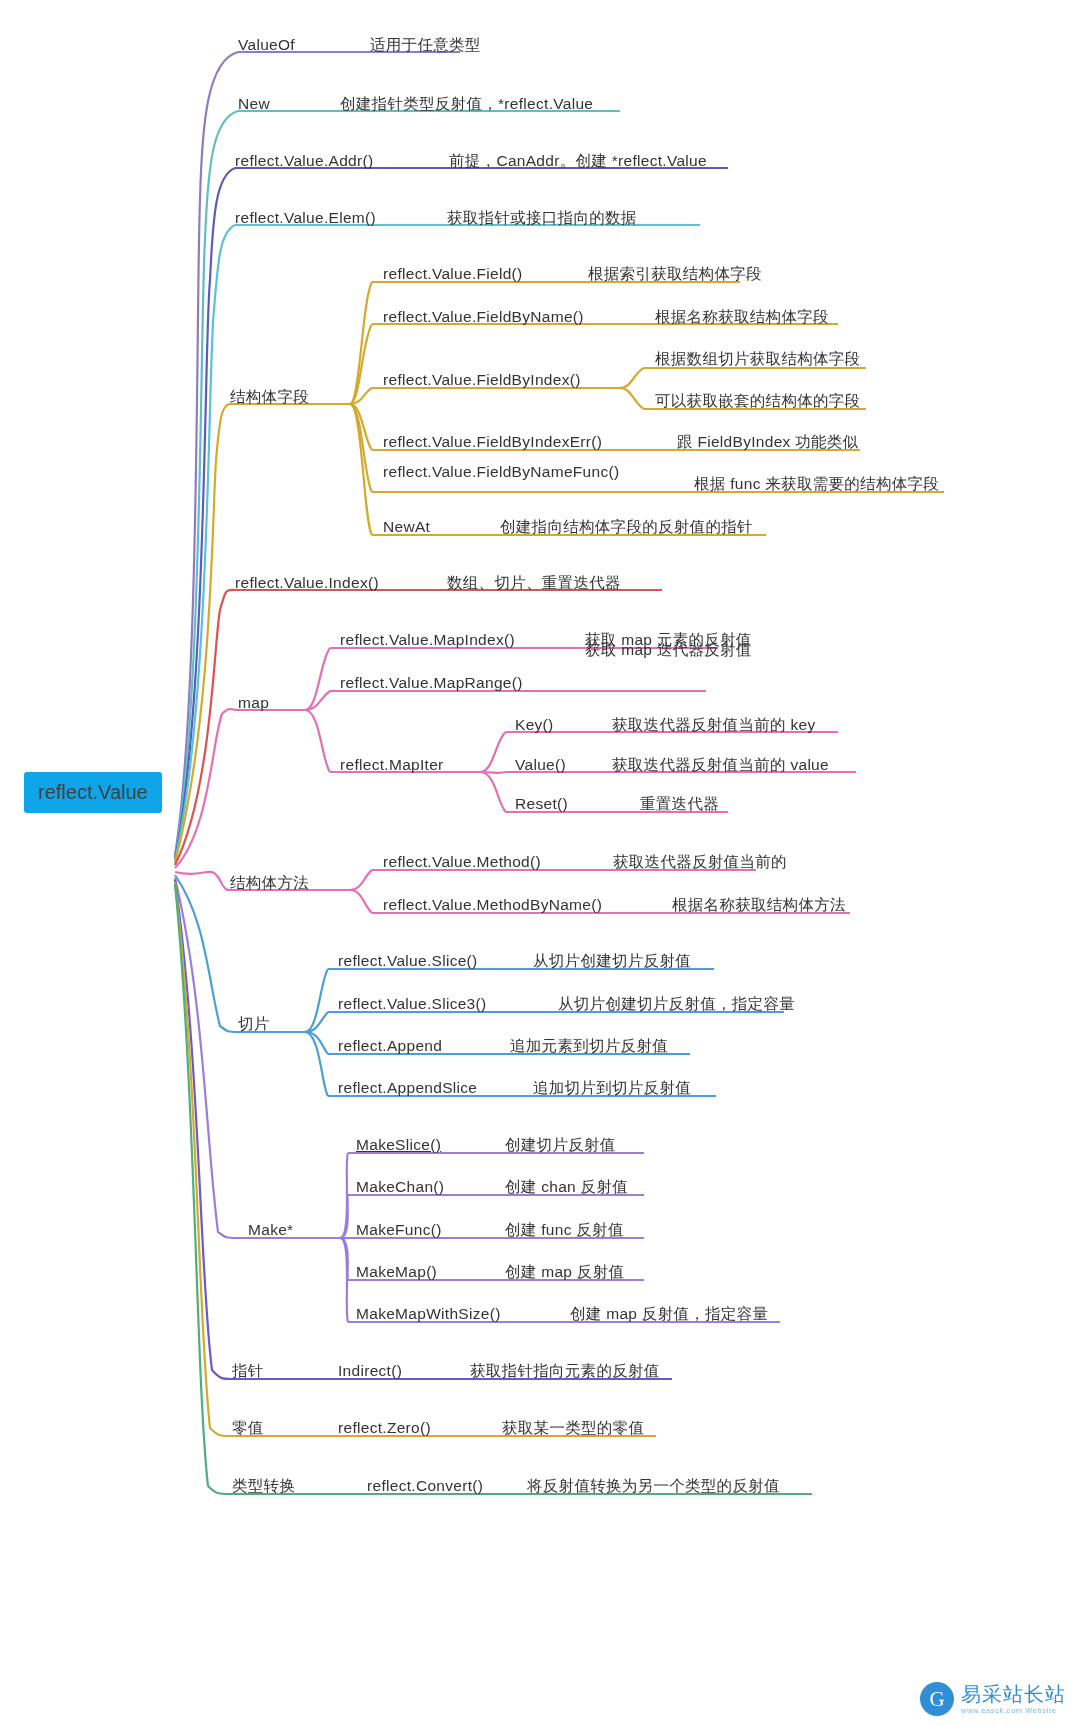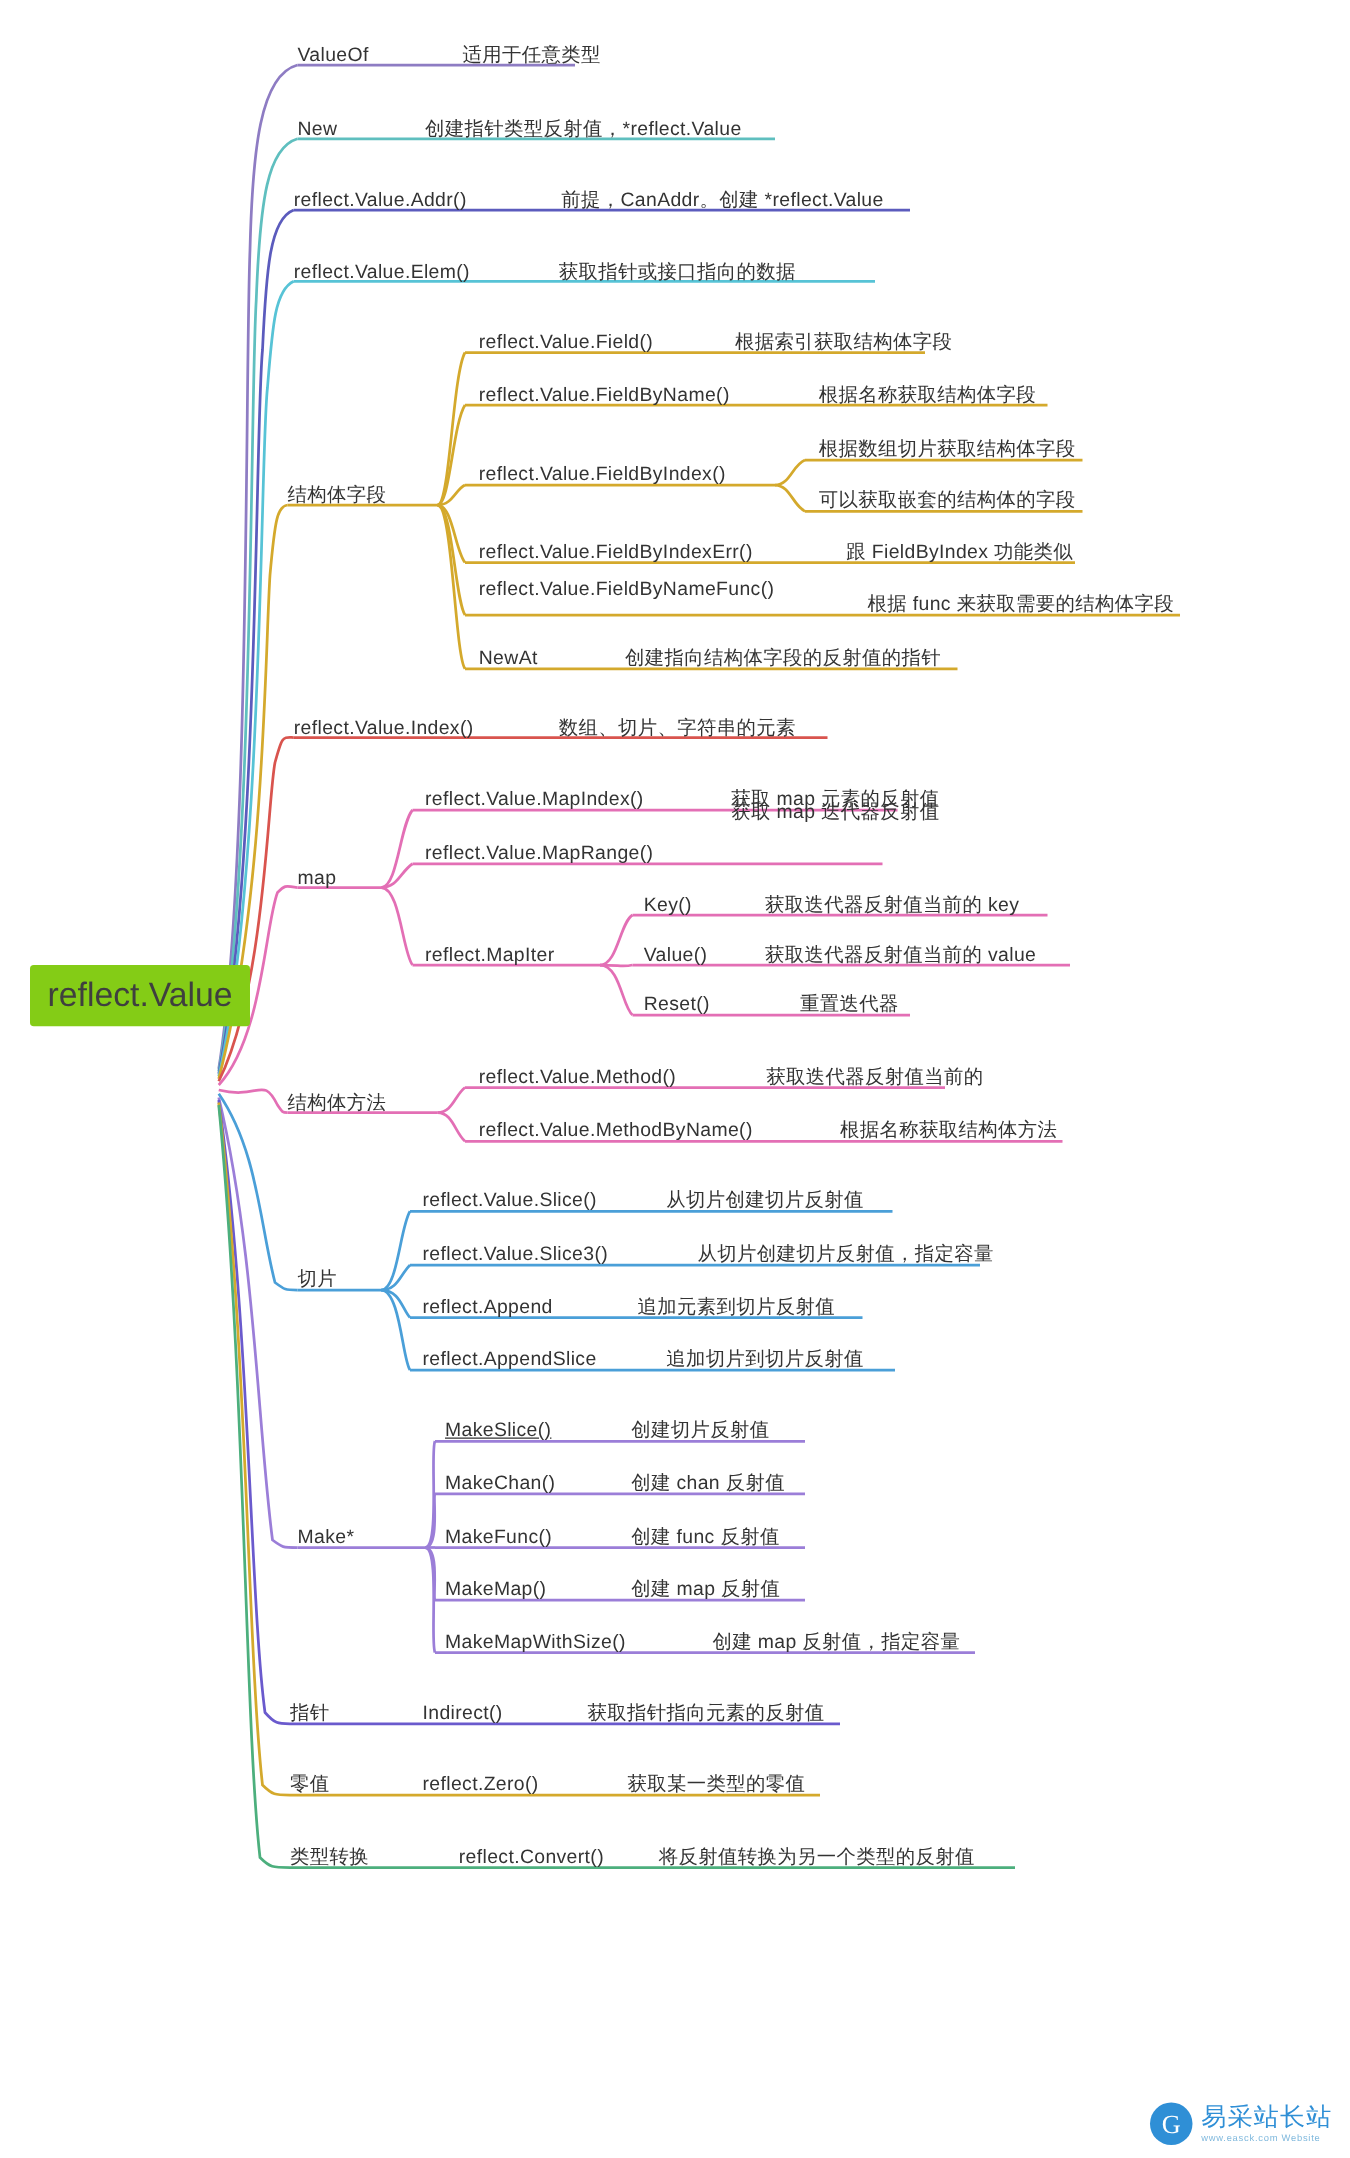--- a/index.html
+++ b/index.html
@@ -30,23 +30,23 @@
   .node {
     position: absolute;
     font-size: 15.5px;
     color: #333333;
     white-space: nowrap;
     line-height: 1.2;
     letter-spacing: 0.3px;
   }
   .root {
     position: absolute;
-    background: #84cc16;
+    background: #0ea5e9;
     color: #3f3f3f;
-    font-size: 27px;
+    font-size: 20px;
     padding: 9px 14px;
     border-radius: 3px;
     white-space: nowrap;
   }
   .watermark {
     position: absolute;
     right: 14px;
     bottom: 10px;
     display: flex;
     align-items: center;
@@ -201,21 +201,21 @@
   <div class="node" style="left:655px; top:351px;font-family:Liberation Mono, monospace;">根据数组切片获取结构体字段</div>
   <div class="node" style="left:655px; top:392px;">可以获取嵌套的结构体的字段</div>
   <div class="node" style="left:383px; top:433px;">reflect.Value.FieldByIndexErr()</div>
   <div class="node" style="left:677px; top:433px;">跟 FieldByIndex 功能类似</div>
   <div class="node" style="left:383px; top:463px;">reflect.Value.FieldByNameFunc()</div>
   <div class="node" style="left:694px; top:475px;">根据 func 来获取需要的结构体字段</div>
   <div class="node" style="left:383px; top:518px;">NewAt</div>
   <div class="node" style="left:500px; top:518px;">创建指向结构体字段的反射值的指针</div>
 
   <div class="node" style="left:235px; top:574px;">reflect.Value.Index()</div>
-  <div class="node" style="left:447px; top:574px;">数组、切片、字符串的元素</div>
+  <div class="node" style="left:447px; top:574px;">数组、切片、重置迭代器</div>
 
   <div class="node" style="left:238px; top:694px;">map</div>
   <div class="node" style="left:340px; top:631px;">reflect.Value.MapIndex()</div>
   <div class="node" style="left:585px; top:631px;">获取 map 元素的反射值</div>
   <div class="node" style="left:340px; top:674px;">reflect.Value.MapRange()</div>
   <div class="node" style="left:585px; top:641px;">获取 map 迭代器反射值</div>
   <div class="node" style="left:340px; top:756px;">reflect.MapIter</div>
   <div class="node" style="left:515px; top:716px;">Key()</div>
   <div class="node" style="left:612px; top:716px;">获取迭代器反射值当前的 key</div>
   <div class="node" style="left:515px; top:756px;">Value()</div>
@@ -232,21 +232,21 @@
   <div class="node" style="left:238px; top:1015px;">切片</div>
   <div class="node" style="left:338px; top:952px;">reflect.Value.Slice()</div>
   <div class="node" style="left:533px; top:952px;">从切片创建切片反射值</div>
   <div class="node" style="left:338px; top:995px;">reflect.Value.Slice3()</div>
   <div class="node" style="left:558px; top:995px;">从切片创建切片反射值，指定容量</div>
   <div class="node" style="left:338px; top:1037px;">reflect.Append</div>
   <div class="node" style="left:510px; top:1037px;">追加元素到切片反射值</div>
   <div class="node" style="left:338px; top:1079px;">reflect.AppendSlice</div>
   <div class="node" style="left:533px; top:1079px;">追加切片到切片反射值</div>
 
-  <div class="node" style="left:238px; top:1221px;">Make*</div>
+  <div class="node" style="left:248px; top:1221px;">Make*</div>
   <div class="node" style="left:356px; top:1136px;text-decoration:underline;">MakeSlice()</div>
   <div class="node" style="left:505px; top:1136px;">创建切片反射值</div>
   <div class="node" style="left:356px; top:1178px;">MakeChan()</div>
   <div class="node" style="left:505px; top:1178px;">创建 chan 反射值</div>
   <div class="node" style="left:356px; top:1221px;">MakeFunc()</div>
   <div class="node" style="left:505px; top:1221px;">创建 func 反射值</div>
   <div class="node" style="left:356px; top:1263px;">MakeMap()</div>
   <div class="node" style="left:505px; top:1263px;">创建 map 反射值</div>
   <div class="node" style="left:356px; top:1305px;">MakeMapWithSize()</div>
   <div class="node" style="left:570px; top:1305px;">创建 map 反射值，指定容量</div>

